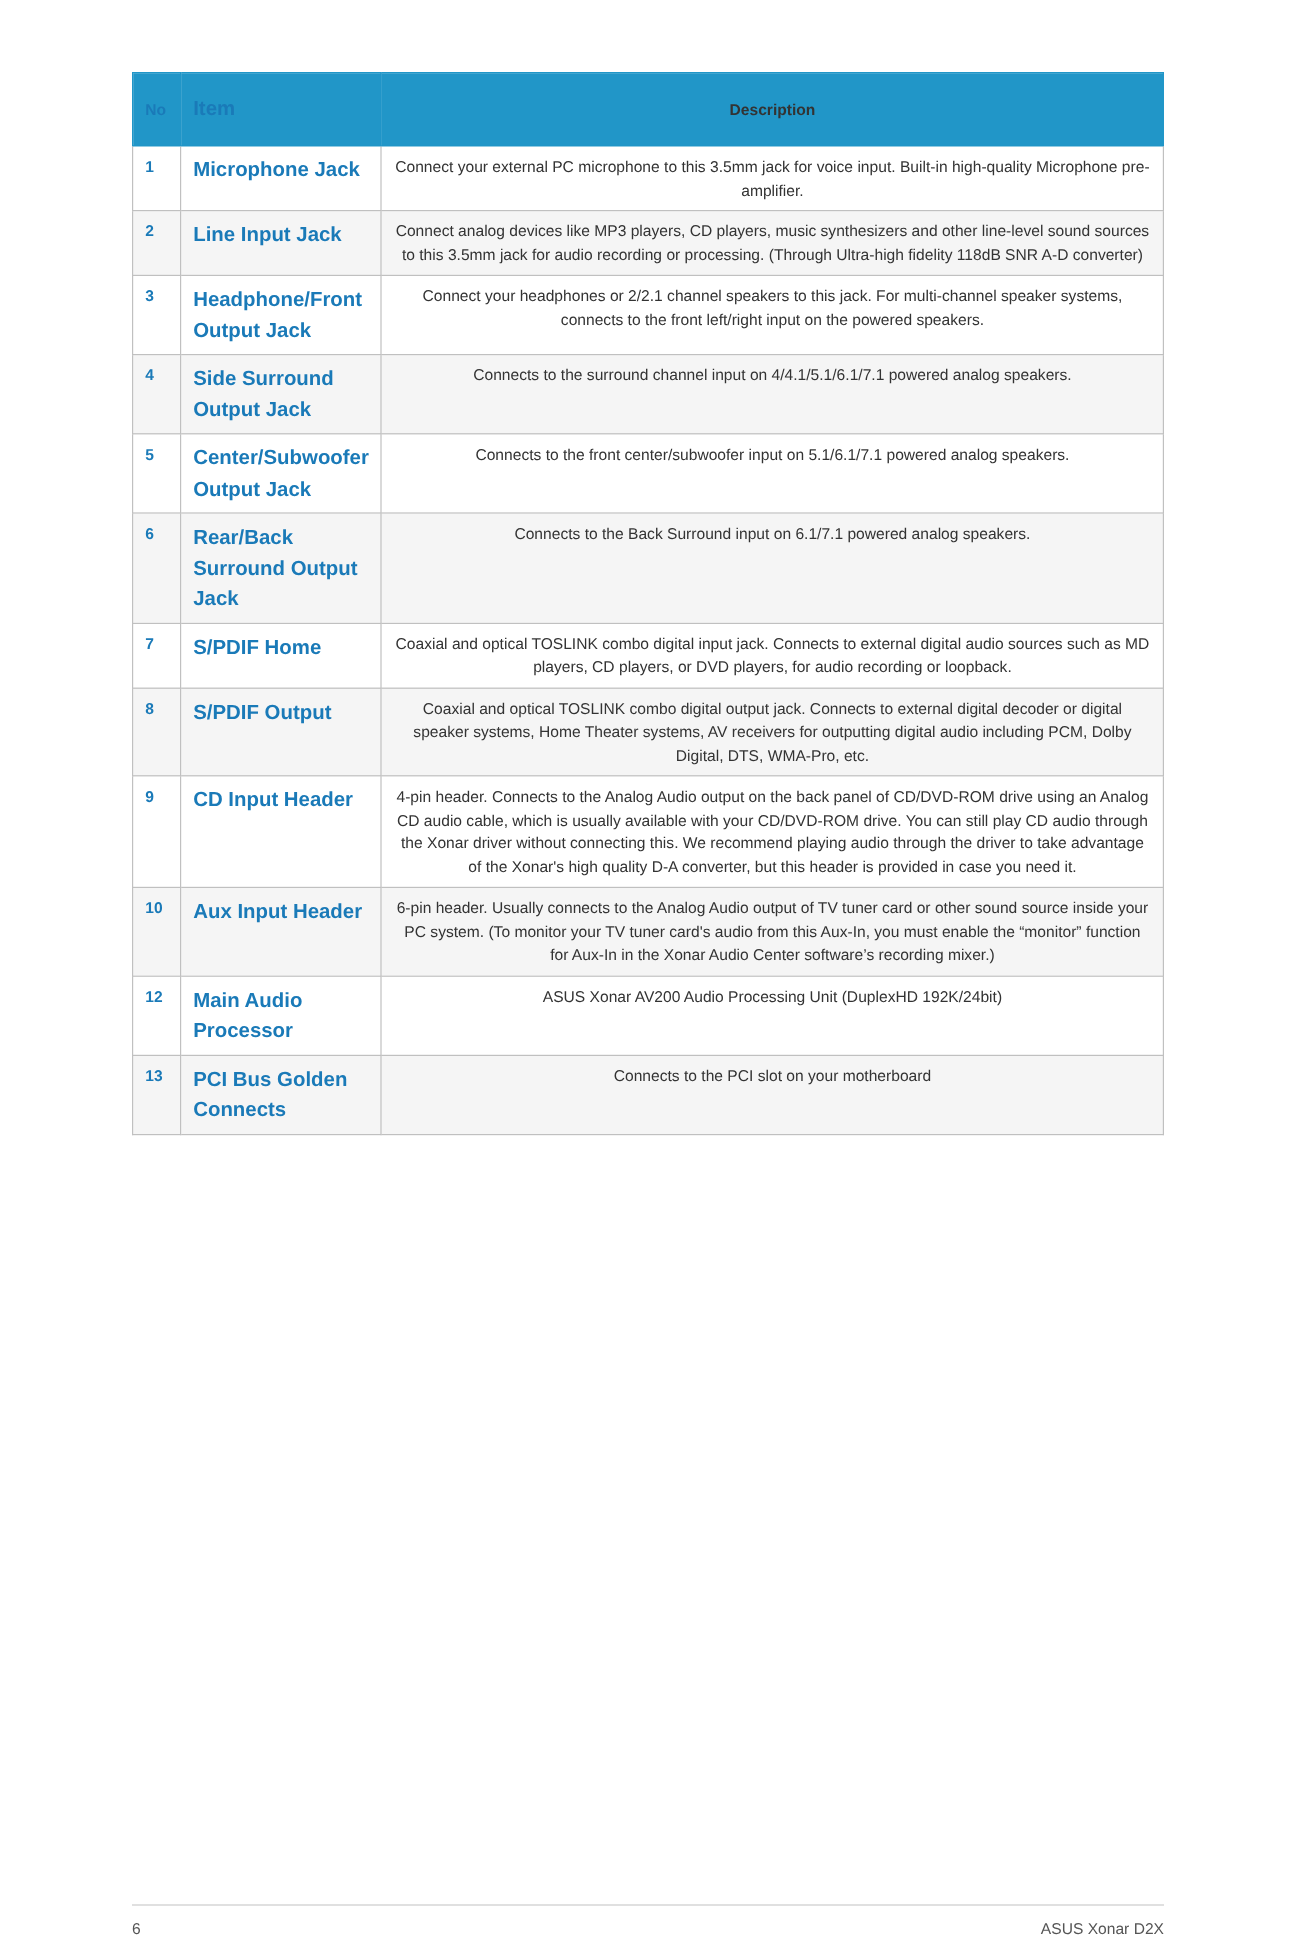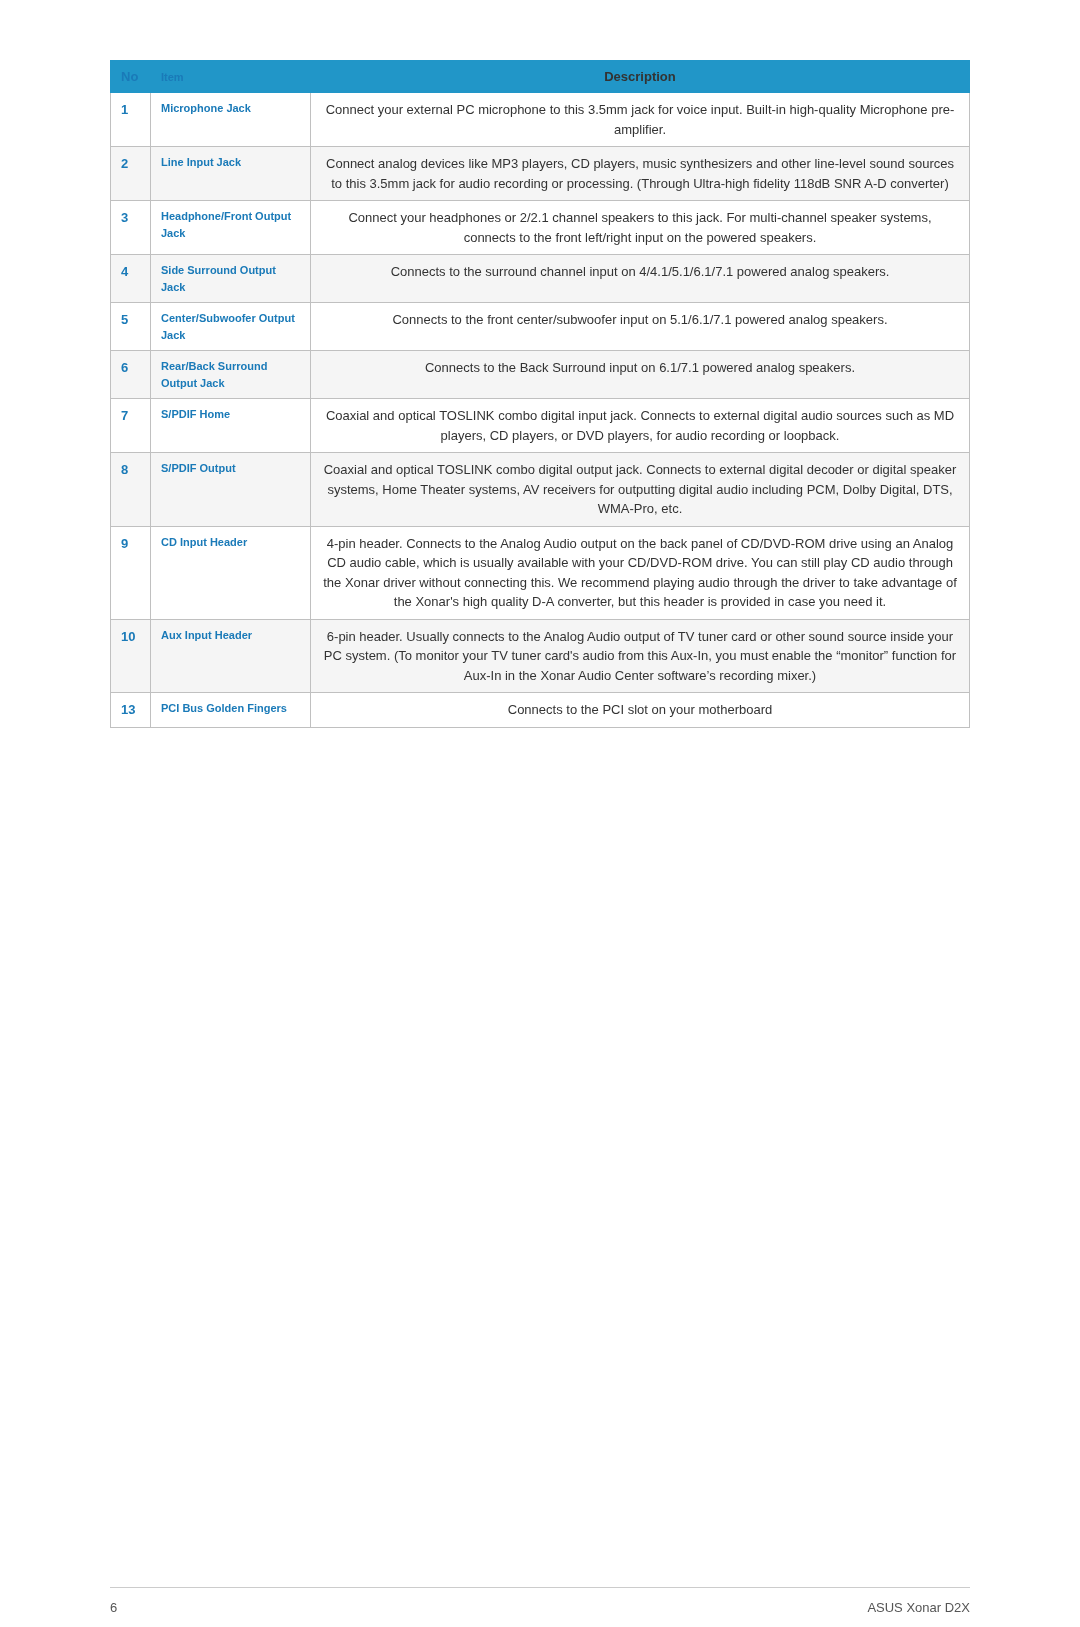--- a/index.html
+++ b/index.html
@@ -31,21 +31,21 @@
       border-collapse: collapse;
       border: 1.5px solid #2196C8;
     }
 
     thead tr {
       background-color: #2196C8;
       color: #ffffff;
     }
 
     thead th {
-      padding: 8px 10px;
+      padding: 20px 10px;
       text-align: left;
       font-size: 13px;
       font-weight: bold;
       border: 1px solid #2196C8;
     }
 
     tbody tr {
       background-color: #ffffff;
     }
 
@@ -65,21 +65,21 @@
       width: 40px;
       color: #1a7ab8;
       font-weight: bold;
       font-size: 13px;
     }
 
     .col-item {
       width: 160px;
       color: #1a7ab8;
       font-weight: bold;
-      font-size: 11px;
+      font-size: 17px;
     }
 
     .col-desc {
       color: #333333;
       text-align: center;
     }
 
     .page-footer {
       width: 860px;
       border-top: 1px solid #cccccc;
@@ -148,22 +148,27 @@
           <td class="col-no">9</td>
           <td class="col-item">CD Input Header</td>
           <td class="col-desc">4-pin header. Connects to the Analog Audio output on the back panel of CD/DVD-ROM drive using an Analog CD audio cable, which is usually available with your CD/DVD-ROM drive. You can still play CD audio through the Xonar driver without connecting this. We recommend playing audio through the driver to take advantage of the Xonar's high quality D-A converter, but this header is provided in case you need it.</td>
         </tr>
         <tr>
           <td class="col-no">10</td>
           <td class="col-item">Aux Input Header</td>
           <td class="col-desc">6-pin header. Usually connects to the Analog Audio output of TV tuner card or other sound source inside your PC system. (To monitor your TV tuner card's audio from this Aux-In, you must enable the “monitor” function for Aux-In in the Xonar Audio Center software’s recording mixer.)</td>
         </tr>
         <tr>
+          <td class="col-no">12</td>
+          <td class="col-item">Main Audio Processor</td>
+          <td class="col-desc">ASUS Xonar AV200 Audio Processing Unit (DuplexHD 192K/24bit)</td>
+        </tr>
+        <tr>
           <td class="col-no">13</td>
-          <td class="col-item">PCI Bus Golden Fingers</td>
+          <td class="col-item">PCI Bus Golden Connects</td>
           <td class="col-desc">Connects to the PCI slot on your motherboard</td>
         </tr>
       </tbody>
   </table>
 </div>
 
 <div class="page-footer">
   <span>6</span>
   <span>ASUS Xonar D2X</span>
 </div>

